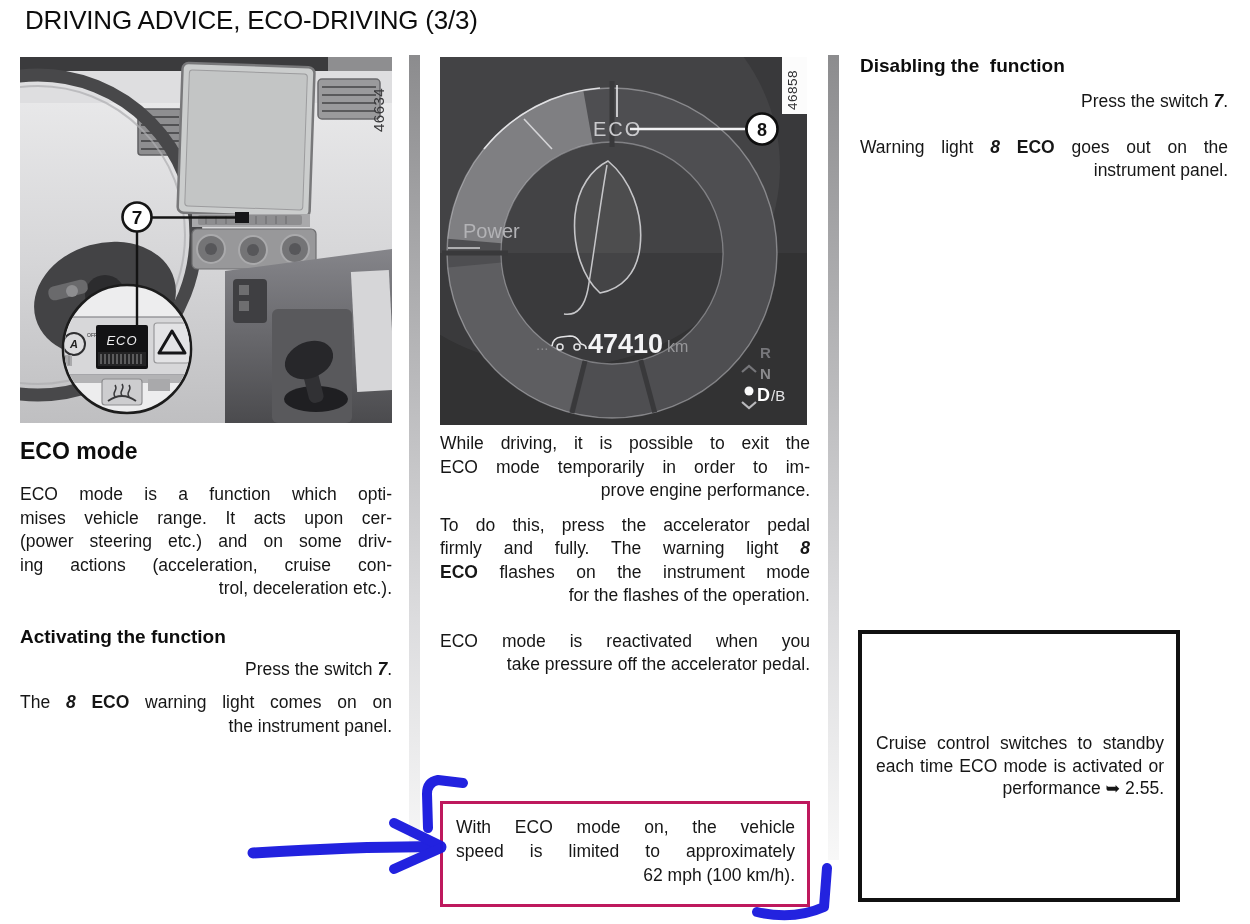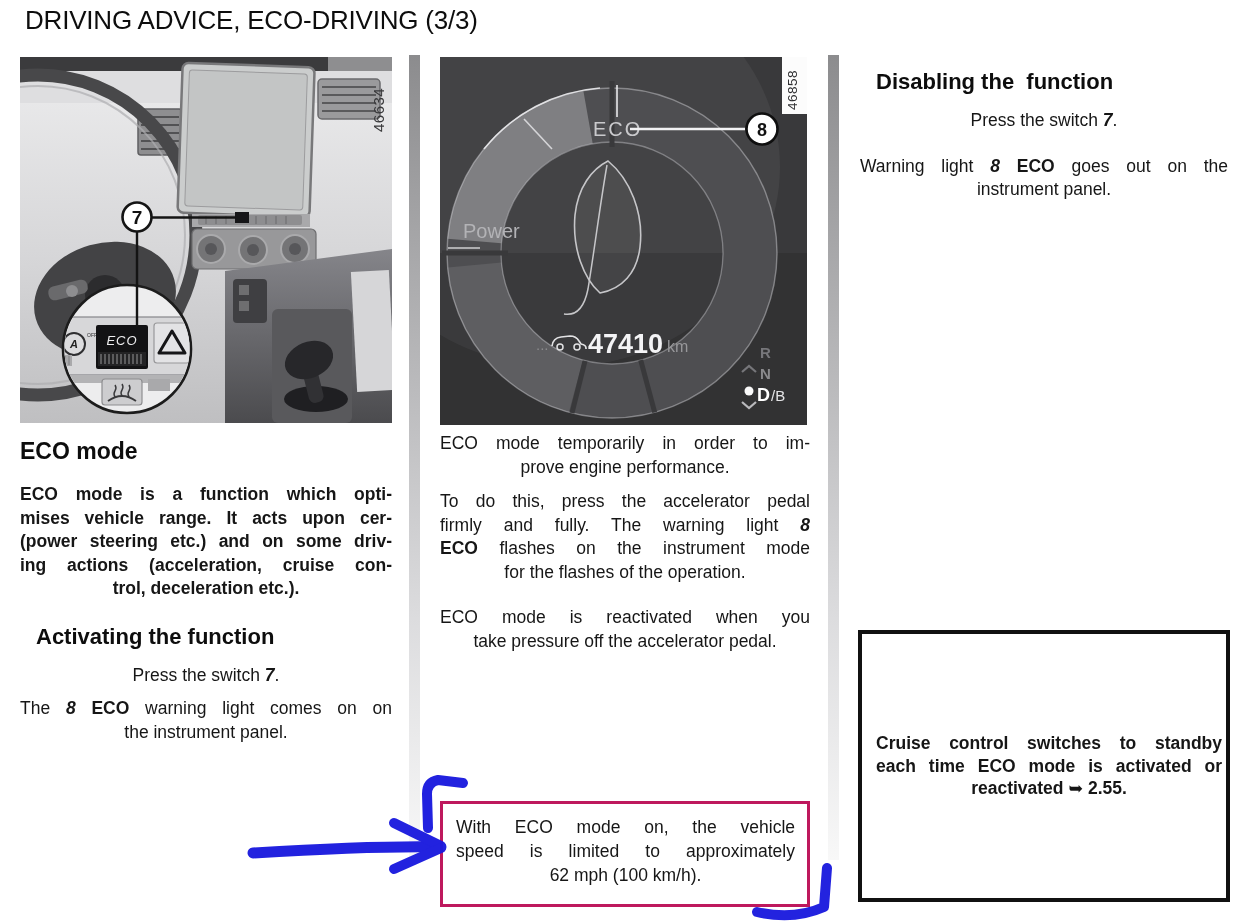--- a/index.html
+++ b/index.html
@@ -8,34 +8,34 @@
   .title{position:absolute;left:25px;top:4px;margin:0;font-size:26px;line-height:32px;
          font-weight:normal;letter-spacing:-0.2px;color:#0d0d0d;white-space:pre-wrap;}
   .col{position:absolute;}
   .col-left{left:20px;top:57px;width:372px;}
   .col-mid{left:440px;top:57px;width:370px;}
   .col-right{left:860px;top:55px;width:368px;}
   .vdivider{position:absolute;top:55px;width:11px;height:805px;
             background:linear-gradient(to bottom,#8c8c8e 0%,#b9b9bb 40%,#dcdcde 70%,#f8f8f8 100%);}
   .fig{display:block;}
   h2{margin:14px 0 16px 0;font-size:23px;line-height:28px;font-weight:bold;color:#0d0d0d;}
-  h3{margin:16px;font-size:22px;line-height:22px;font-weight:bold;color:#0d0d0d;white-space:pre-wrap;}
+  h3{margin:0;font-size:19px;line-height:22px;font-weight:bold;color:#0d0d0d;white-space:pre-wrap;}
   .col-left h3{margin-top:25px;}
   .para{font-size:17.5px;line-height:23.5px;color:#161616;}
-  .mt5{margin-top:18px;font-weight:bold;} .mt7{margin-top:7px;} .mt10{margin-top:10px;}
+  .mt5{margin-top:18px;} .mt7{margin-top:7px;} .mt10{margin-top:10px;}
   .mt11{margin-top:11px;} .mt12{margin-top:22px;} .mt13{margin-top:13px;}
   .rl{white-space:pre-wrap;}
   .jline{text-align:justify;text-align-last:justify;}
-  .jlast{text-align:center;}
+  .jlast{text-align:right;}
   .b{font-weight:bold;} .i{font-style:italic;}
   .note-box{position:absolute;left:0;top:744px;width:370px;height:106px;box-sizing:border-box;
             border:3px solid #be185d;background:#fff;padding:11px 12px 0 13px;}
   .note-box .para{line-height:24px;}
-  .cruise-box{position:absolute;left:-2px;top:575px;width:372px;height:272px;box-sizing:border-box;
-              border:4px solid #111;background:#fff;display:flex;align-items:center;padding:0 4px 0 14px;font-weight:bold;}
+  .cruise-box{position:absolute;left:-2px;top:575px;width:322px;height:272px;box-sizing:border-box;
+              border:4px solid #111;background:#fff;display:flex;align-items:center;padding:0 12px 0 14px;}
   .cruise-box .para{width:100%;line-height:22.5px;}
   .annotation{position:absolute;left:0;top:0;z-index:6;pointer-events:none;}
   svg text{font-family:"Liberation Sans","DejaVu Sans",sans-serif;}
 </style>
 </head>
 <body>
 
 <div class="page">
 
   <h1 class="title">DRIVING ADVICE, ECO-DRIVING (3/3)</h1>
@@ -268,20 +268,21 @@
         <path d="M302,345 l7,6 l7,-6" fill="none" stroke="#b9b9bc" stroke-width="2.2"></path>
         <text x="317" y="344" font-size="18" font-weight="bold" fill="#ffffff">D</text>
         <text x="331" y="344" font-size="15" fill="#e4e4e6">/B</text>
       </g>
 
       <rect x="342" y="0" width="25" height="57" fill="#fcfcfc"></rect>
       <text transform="translate(357,53) rotate(-90)" font-size="13.5" fill="#2f2f31" letter-spacing="0.5">46858</text>
     </svg>
 
     <div class="para mt7">
+        <div class="rl jline"><span>While driving, it is possible to exit the</span></div>
         <div class="rl jline"><span>ECO mode temporarily in order to im-</span></div>
         <div class="rl jlast"><span>prove engine performance.</span></div>
       </div>
     <div class="para mt11">
         <div class="rl jline"><span>To do this, press the accelerator pedal</span></div>
         <div class="rl jline"><span>firmly and fully. The warning light </span><span class="b i">8</span></div>
         <div class="rl jline"><span class="b">ECO</span><span> flashes on the instrument mode</span></div>
         <div class="rl jlast"><span>for the flashes of the operation.</span></div>
       </div>
     <div class="para mt12">
@@ -305,21 +306,21 @@
       </div>
     <div class="para mt12">
         <div class="rl jline"><span>Warning light </span><span class="b i">8</span><span> </span><span class="b">ECO</span><span> goes out on the</span></div>
         <div class="rl jlast"><span>instrument panel.</span></div>
       </div>
 
     <div class="cruise-box">
       <div class="para">
           <div class="rl jline"><span>Cruise control switches to standby</span></div>
           <div class="rl jline"><span>each time ECO mode is activated or</span></div>
-          <div class="rl jlast"><span>reactivated </span><span>➥</span><span> 2.55.</span></div>
+          <div class="rl jlast"><span>performance </span><span>➥</span><span> 2.55.</span></div>
         </div>
     </div>
   </div>
 
   <svg class="annotation" width="1250" height="924" viewBox="0 0 1250 924">
     <g fill="none" stroke="#1a1ade" stroke-linecap="round" stroke-linejoin="round" opacity="0.96">
       <path d="M428,828 L427,794 Q427,782 438,780 L463,783" stroke-width="10"></path>
       <path d="M253,853 C320,849 395,846 441,847" stroke-width="11"></path>
       <path d="M394,823 L441,846" stroke-width="10"></path>
       <path d="M394,869 L441,848" stroke-width="10"></path>

